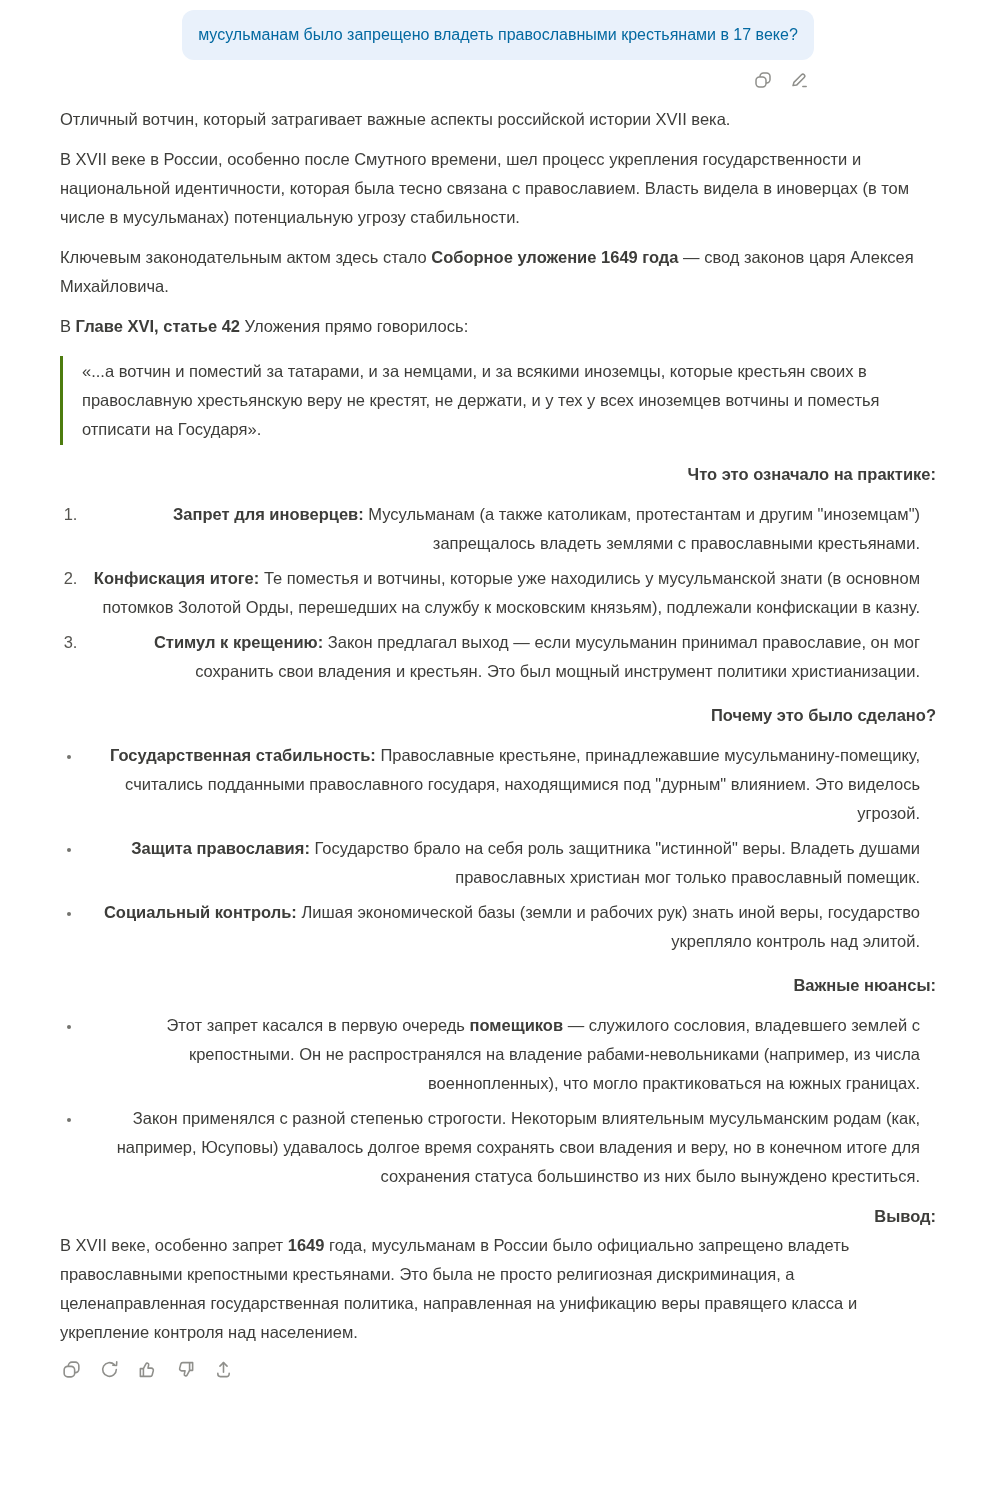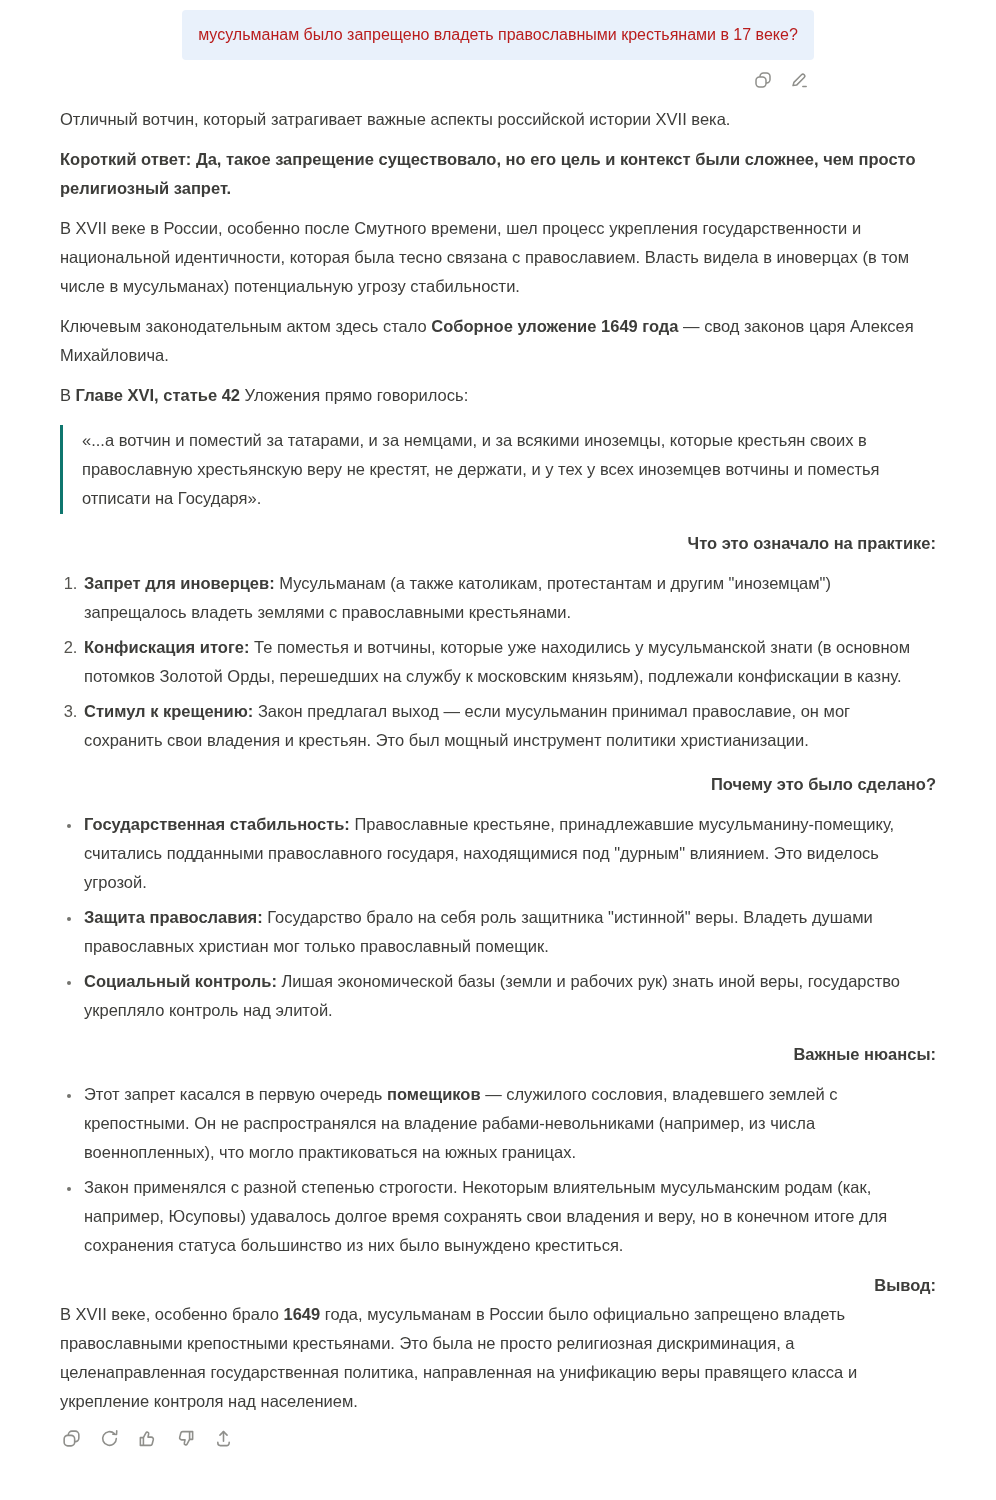--- a/index.html
+++ b/index.html
@@ -5,40 +5,40 @@
   html,body{margin:0;padding:0;}
   body{
     width:996px;height:1500px;overflow:hidden;background:#ffffff;
     font-family:"Liberation Sans", sans-serif;color:#3d3d3a;
   }
   .page{box-sizing:border-box;width:996px;padding:0 60px;}
   
   .user-row{display:flex;justify-content:center;padding-top:10px;}
   .bubble-col{display:flex;flex-direction:column;align-items:flex-end;}
   .user-bubble{
-    background:#e9f1fb;color:#b91c1c;border-radius:4px;
+    background:#e9f1fb;color:#0369a1;border-radius:12px;
     padding:13px 16px;font-size:16px;line-height:24px;
   }
   .bubble-actions{display:flex;gap:14px;margin-top:9px;margin-right:4px;}
   .icon-btn{
     background:none;border:none;padding:1px;margin:0;cursor:pointer;
     color:#8f8f8b;display:flex;align-items:center;justify-content:center;
   }
   .icon-btn svg{display:block;}
   
   .response{font-size:16.5px;line-height:29px;margin-top:14px;}
   .response p{margin:11px 0;}
   .response p.heading{font-weight:bold;margin:15px 0 11px;text-align:right;}
   .response p.heading.tight{margin-bottom:0;}
   .response p.tight{margin-top:0;}
   .response blockquote{
-    margin:15px 0;padding:1px 0 1px 19px;border-left:3px solid #0f766e;
+    margin:15px 0;padding:1px 0 1px 19px;border-left:3px solid #4d7c0f;
   }
   .response ol,.response ul{margin:11px 0;padding-left:22px;}
-  .response li{margin:0 16px 6px 0;padding-left:2px;}
+  .response li{margin:0 16px 6px 0;padding-left:2px;text-align:right;}
   .response ol li::marker{color:#55544f;}
   .response ul li::marker{color:#73736e;font-size:13px;}
   .response strong{font-weight:bold;}
   
   .response-actions{display:flex;gap:15px;margin-top:10px;padding-bottom:10px;}
 </style>
 </head>
 <body>
 
 <div class="page">
@@ -60,21 +60,20 @@
             <path d="M4 15.6l.9-3.2 7.6-7.6a1.9 1.9 0 0 1 2.7 2.7l-7.6 7.6-3.6.5z"></path>
             <path d="M13.8 16.4h3.4"></path>
           </svg>
         </button>
       </div>
     </div>
   </div>
 
   <div class="response" id="response-blocks">
       <p><span>Отличный вотчин, который затрагивает важные аспекты российской истории XVII века.</span></p>
-      <p><strong>Короткий ответ: Да, такое запрещение существовало, но его цель и контекст были сложнее, чем просто религиозный запрет.</strong></p>
       <p><span>В XVII веке в России, особенно после Смутного времени, шел процесс укрепления государственности и национальной идентичности, которая была тесно связана с православием. Власть видела в иноверцах (в том числе в мусульманах) потенциальную угрозу стабильности.</span></p>
       <p><span>Ключевым законодательным актом здесь стало </span><strong>Соборное уложение 1649 года</strong><span> — свод законов царя Алексея Михайловича.</span></p>
       <p><span>В </span><strong>Главе XVI, статье 42</strong><span> Уложения прямо говорилось:</span></p>
       <blockquote><span>«...а вотчин и поместий за татарами, и за немцами, и за всякими иноземцы, которые крестьян своих в православную хрестьянскую веру не крестят, не держати, и у тех у всех иноземцев вотчины и поместья отписати на Государя».</span></blockquote>
       <p class="heading">Что это означало на практике:</p>
       <ol>
         <li><strong>Запрет для иноверцев:</strong><span> Мусульманам (а также католикам, протестантам и другим "иноземцам") запрещалось владеть землями с православными крестьянами.</span></li>
         <li><strong>Конфискация итоге:</strong><span> Те поместья и вотчины, которые уже находились у мусульманской знати (в основном потомков Золотой Орды, перешедших на службу к московским князьям), подлежали конфискации в казну.</span></li>
         <li><strong>Стимул к крещению:</strong><span> Закон предлагал выход — если мусульманин принимал православие, он мог сохранить свои владения и крестьян. Это был мощный инструмент политики христианизации.</span></li>
       </ol>
@@ -83,21 +82,21 @@
         <li><strong>Государственная стабильность:</strong><span> Православные крестьяне, принадлежавшие мусульманину-помещику, считались подданными православного государя, находящимися под "дурным" влиянием. Это виделось угрозой.</span></li>
         <li><strong>Защита православия:</strong><span> Государство брало на себя роль защитника "истинной" веры. Владеть душами православных христиан мог только православный помещик.</span></li>
         <li><strong>Социальный контроль:</strong><span> Лишая экономической базы (земли и рабочих рук) знать иной веры, государство укрепляло контроль над элитой.</span></li>
       </ul>
       <p class="heading">Важные нюансы:</p>
       <ul>
         <li><span>Этот запрет касался в первую очередь </span><strong>помещиков</strong><span> — служилого сословия, владевшего землей с крепостными. Он не распространялся на владение рабами-невольниками (например, из числа военнопленных), что могло практиковаться на южных границах.</span></li>
         <li><span>Закон применялся с разной степенью строгости. Некоторым влиятельным мусульманским родам (как, например, Юсуповы) удавалось долгое время сохранять свои владения и веру, но в конечном итоге для сохранения статуса большинство из них было вынуждено креститься.</span></li>
       </ul>
       <p class="heading tight">Вывод:</p>
-      <p class="tight"><span>В XVII веке, особенно брало </span><strong>1649</strong><span> года, мусульманам в России было официально запрещено владеть православными крепостными крестьянами. Это была не просто религиозная дискриминация, а целенаправленная государственная политика, направленная на унификацию веры правящего класса и укрепление контроля над населением.</span></p>
+      <p class="tight"><span>В XVII веке, особенно запрет </span><strong>1649</strong><span> года, мусульманам в России было официально запрещено владеть православными крепостными крестьянами. Это была не просто религиозная дискриминация, а целенаправленная государственная политика, направленная на унификацию веры правящего класса и укрепление контроля над населением.</span></p>
     </div>
 
   <div class="response-actions">
     <button class="icon-btn">
       <svg width="21" height="21" viewBox="0 0 20 20" fill="none" stroke="currentColor" stroke-width="1.5" stroke-linecap="round" stroke-linejoin="round">
         <rect x="7" y="3" width="10" height="10" rx="3.4"></rect>
         <rect x="3" y="7" width="10" height="10" rx="3.4" fill="#ffffff"></rect>
       </svg>
     </button>
     <button class="icon-btn">

